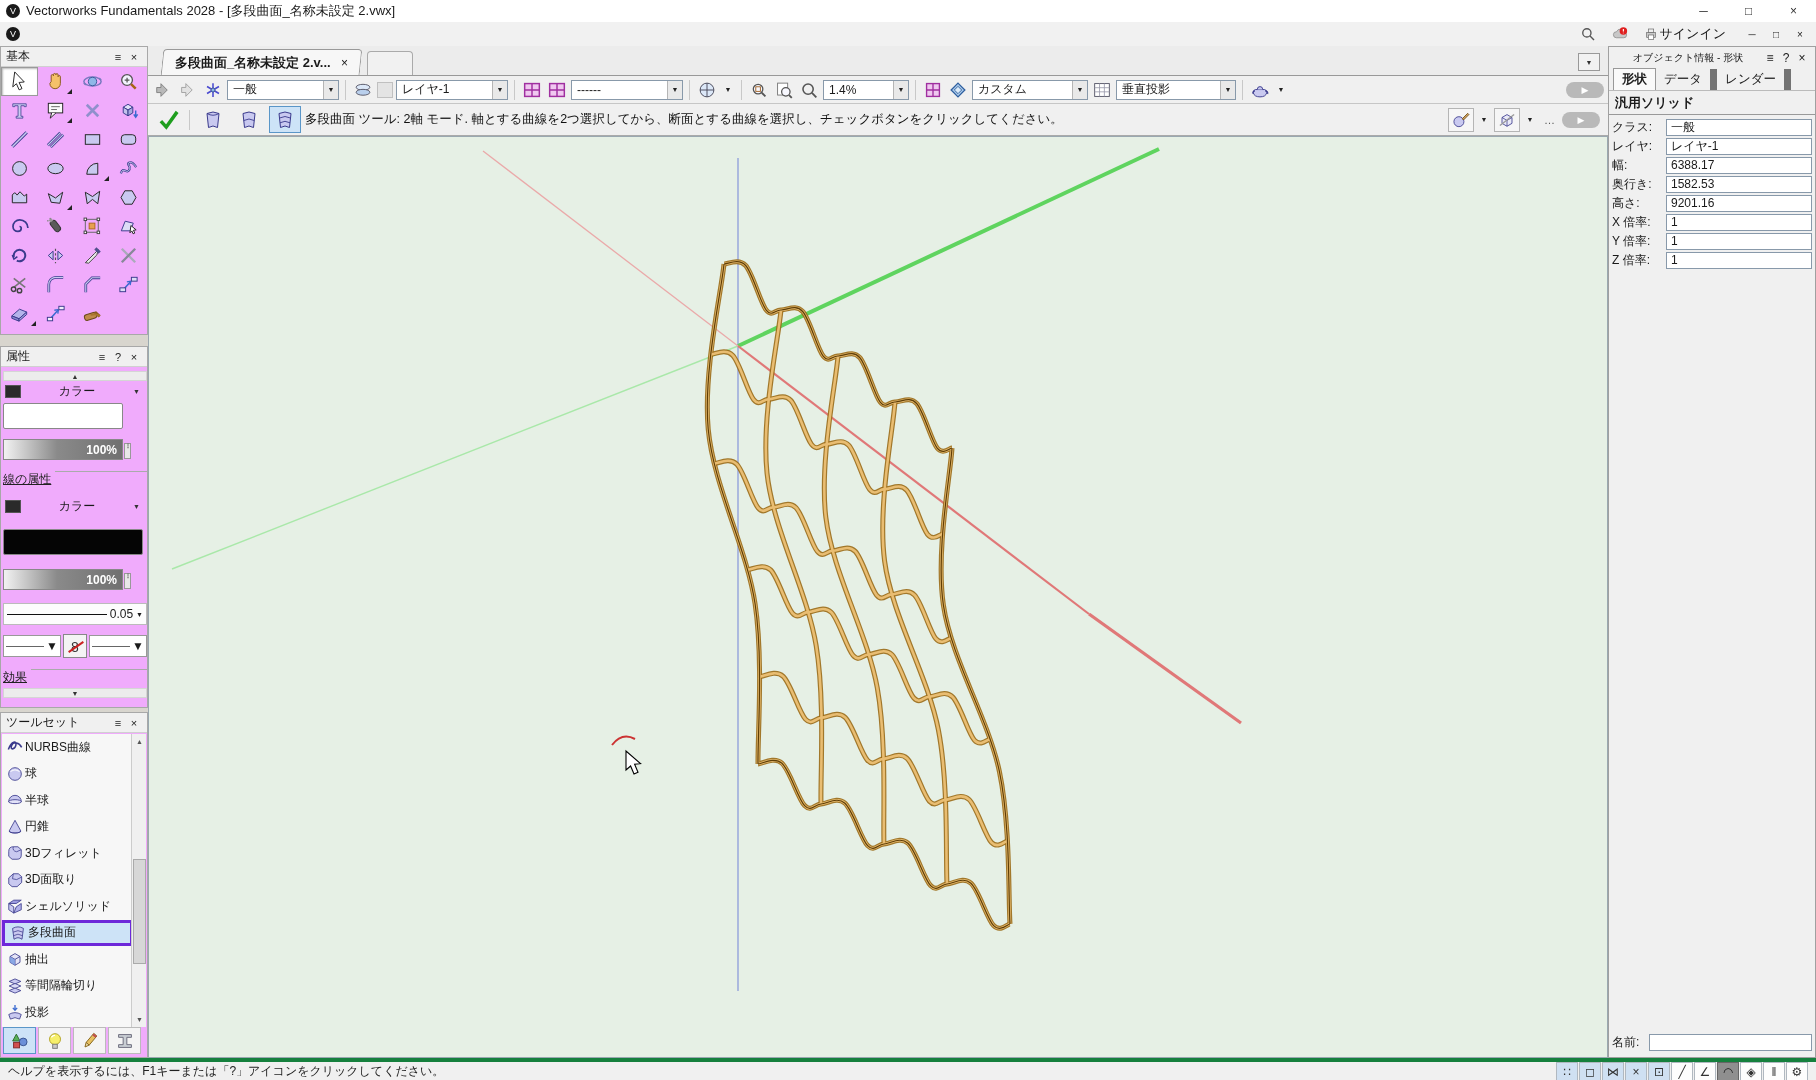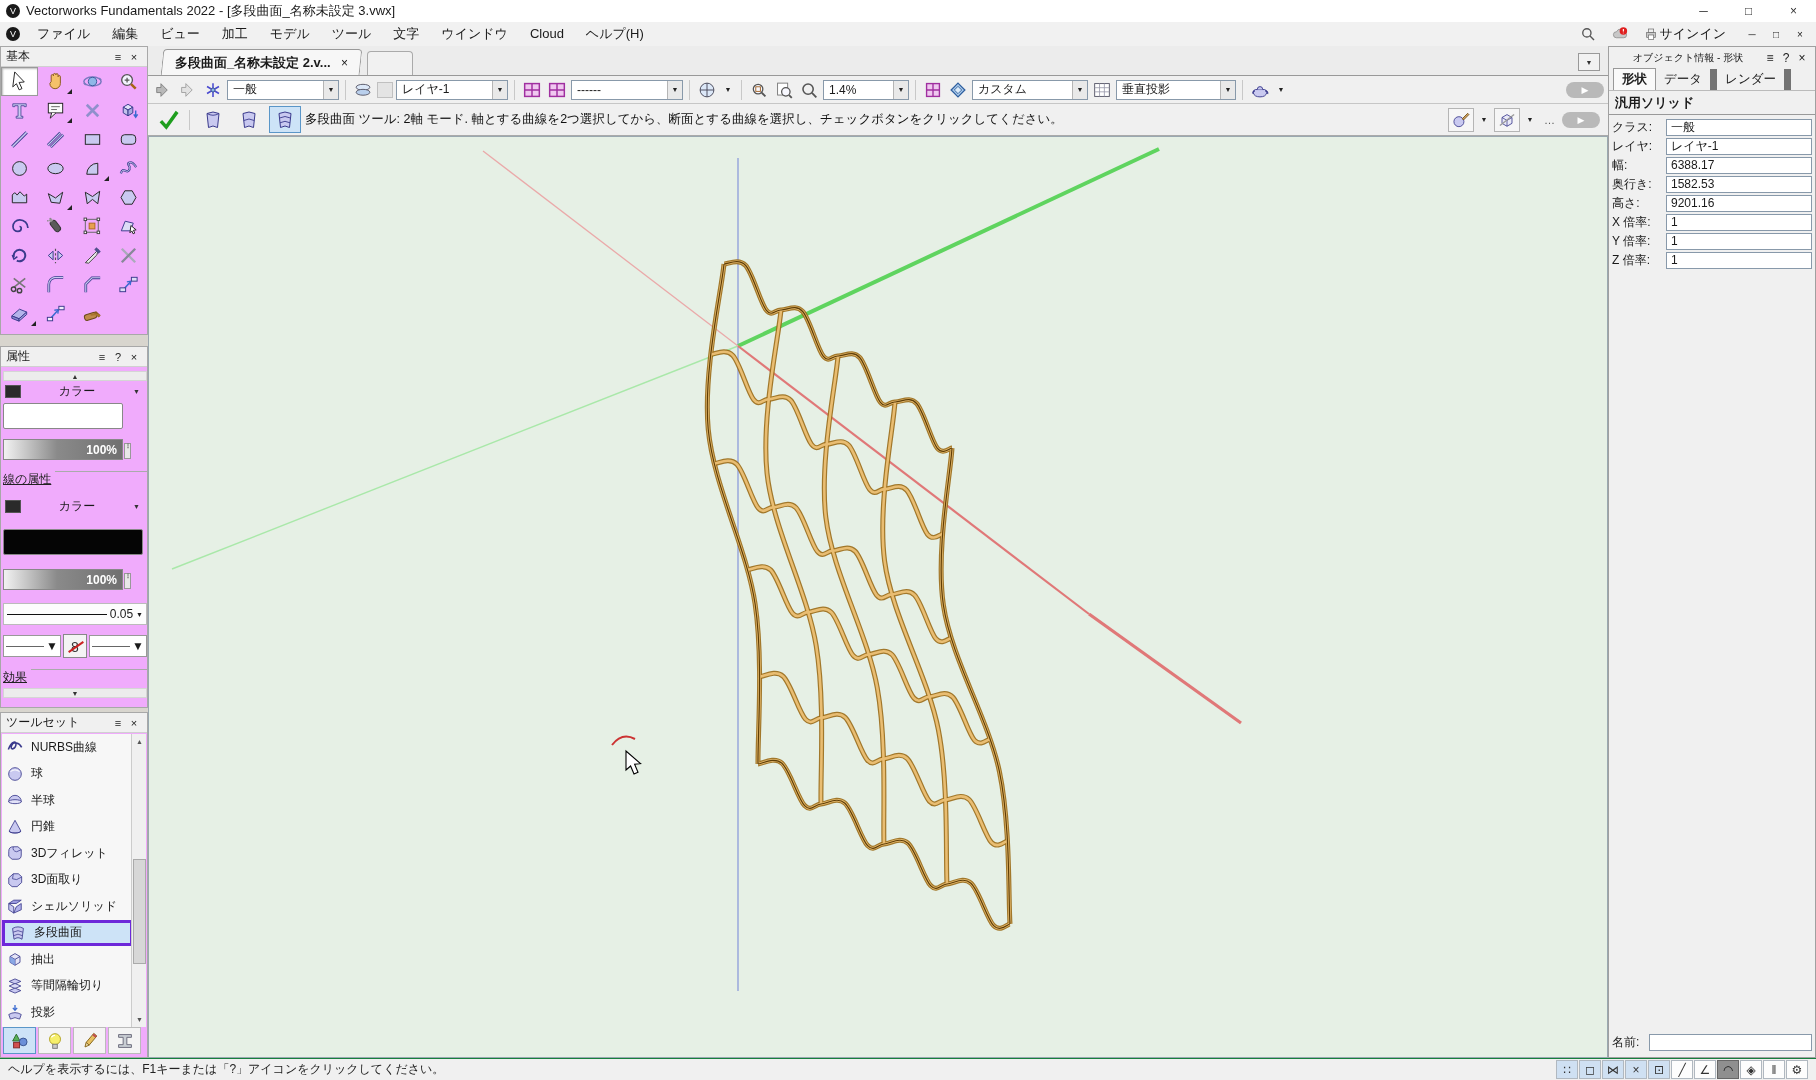--- a/index.html
+++ b/index.html
@@ -58,21 +58,21 @@
   .lw-row .dd { font-size:7px; }
   .ls-row { height:26px; display:flex; align-items:center; gap:2px; }
   .ls-combo { flex:1; height:22px; border:1px solid #999; background:#fff; display:flex; align-items:center; padding:0 2px; gap:2px; }
   .ls-combo .lw-line { border-color:#666; }
   .marker-btn { width:24px; height:24px; border:1px solid #888; background:#f4f4f4; position:relative; text-align:center; line-height:24px; font-size:14px; color:#333; }
   .marker-btn::after { content:""; position:absolute; left:3px; top:11px; width:18px; border-top:2px solid #cc2222; transform:rotate(-35deg); }
 
   
   #toolset-palette { left:0; top:712px; width:148px; height:346px; }
   #ts-list { position:absolute; left:1px; top:21px; width:131px; height:293px; background:#f7f7f7; overflow:hidden; }
-  .ts-item { height:26.5px; display:flex; align-items:center; gap:6px; padding:0 3px; }
+  .ts-item { height:26.5px; display:flex; align-items:center; padding:0 3px; }
   .ts-item .ic { width:20px; height:20px; flex:none; }
   .ts-label { font-size:12px; white-space:nowrap; }
   .ts-item.selected { background:#cde3f7; border:3px solid #6d28d9; }
   #ts-scroll { position:absolute; right:1px; top:21px; width:15px; height:293px; background:#f0f0f0; border-left:1px solid #ccc; }
   .sarrow { position:absolute; left:0; width:15px; height:15px; text-align:center; font-size:7px; color:#555; line-height:15px; }
   #ts-thumb { position:absolute; left:1px; top:125px; width:13px; height:105px; background:#d7d7d7; border:1px solid #aaa; }
   #ts-cats { position:absolute; left:2px; bottom:3px; display:flex; gap:2px; }
   .cat-btn { width:33px; height:27px; border:1px solid #bbb; background:#f4f4f4; display:flex; align-items:center; justify-content:center; }
   .cat-btn.selected { background:#cde3f7; border-color:#5a96c8; }
   .cat-btn .ic { width:22px; height:22px; }
@@ -120,57 +120,44 @@
   .oi-tab.active { background:#fafafa; border:1px solid #999; border-bottom:none; font-weight:600; }
   #oi-type { height:24px; line-height:24px; padding:0 6px; font-weight:bold; font-size:13px; border-bottom:1px solid #999; }
   #oi-fields { padding:4px 3px; display:flex; flex-direction:column; gap:2px; }
   .oi-row { display:flex; align-items:center; height:17px; gap:2px; }
   .oi-label { width:52px; font-size:12px; white-space:nowrap; flex:none; }
   .oi-value { flex:1; height:17px; background:#fff; border:1px solid #8899aa; font-size:12px; padding:0 4px; line-height:15px; white-space:nowrap; overflow:hidden; position:relative; }
   #oi-name-row { position:absolute; left:3px; bottom:6px; width:200px; display:flex; align-items:center; gap:10px; }
   #oi-name-input { flex:1; height:17px; background:#fff; border:1px solid #8899aa; }
 
   
-  #statusbar { left:0; top:1058px; width:1816px; height:22px; background:#f0f0f0; border-top:1px solid #15803d; display:flex; align-items:center; padding:0 8px; }
+  #statusbar { left:0; top:1058px; width:1816px; height:22px; background:#f0f0f0; border-top:4px solid #15803d; display:flex; align-items:center; padding:0 8px; }
   #status-text { font-size:12px; color:#222; }
   #snap-row { margin-left:auto; display:flex; gap:1px; }
   .snapbtn { width:22px; height:19px; border:1px solid #b0b8c0; background:#fdfdfd; text-align:center; line-height:18px; font-size:12px; color:#333; }
   .snapbtn.on { background:#cfe0f2; }
   .snapbtn.pressed { background:#8f8f8f; color:#111; border-color:#666; }
 
   .gap-strip { left:0; top:335px; width:148px; height:11px; background:#d8d5ce; }
 </style>
 </head>
 <body>
 
 <div id="titlebar" class="abs">
   <span class="appicon">V</span>
-  <span class="title">Vectorworks Fundamentals 2022 - [多段曲面_名称未設定 3.vwx]</span>
+  <span class="title">Vectorworks Fundamentals 2028 - [多段曲面_名称未設定 2.vwx]</span>
   <div class="wincontrols">
     <span>─</span>
     <span>□</span>
     <span>×</span>
   </div>
 </div>
 
 <div id="menubar" class="abs">
   <span class="appicon">V</span>
-  <div style="display:flex">
-
-  <span class="menu-item">ファイル</span>
-      <span class="menu-item">編集</span>
-      <span class="menu-item">ビュー</span>
-      <span class="menu-item">加工</span>
-      <span class="menu-item">モデル</span>
-      <span class="menu-item">ツール</span>
-      <span class="menu-item">文字</span>
-      <span class="menu-item">ウインドウ</span>
-      <span class="menu-item">Cloud</span>
-      <span class="menu-item">ヘルプ(H)</span>
-    </div>
   <div id="menubar-right">
     <span class="ic">
         <svg viewBox="0 0 24 24">
           <circle cx="10.5" cy="10.5" r="5.5" fill="none" stroke="#555" stroke-width="1.8"></circle>
           <path d="M14.7 14.7 L20 20" stroke="#555" stroke-width="1.8"></path>
         </svg>
       </span>
     <span class="ic">
         <svg viewBox="0 0 24 24">
           <path d="M7 17 a4 4 0 0 1 .4 -8 a5.2 5.2 0 0 1 10 .8 a3.6 3.6 0 0 1 -.4 7.2 Z" fill="#c8c8c8" stroke="#888"></path>

